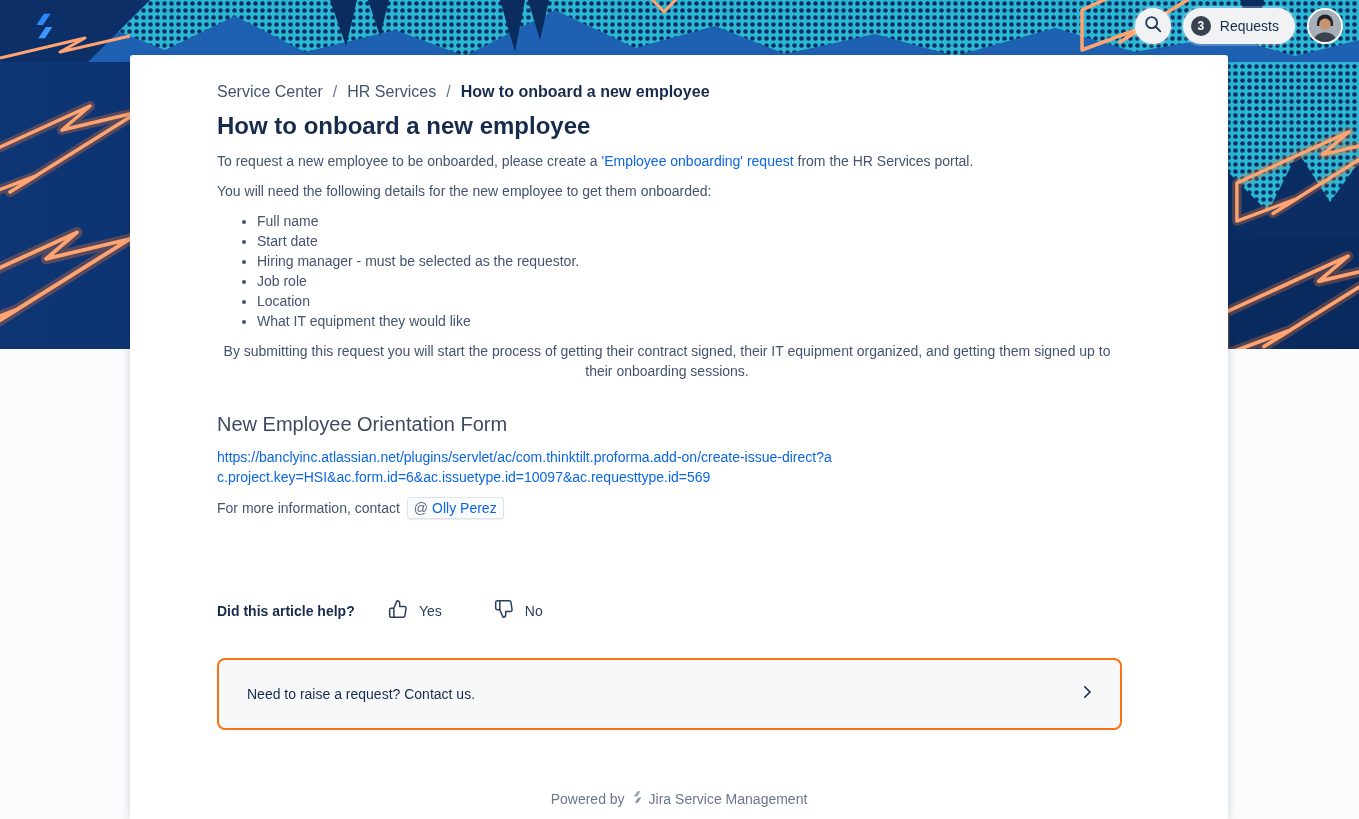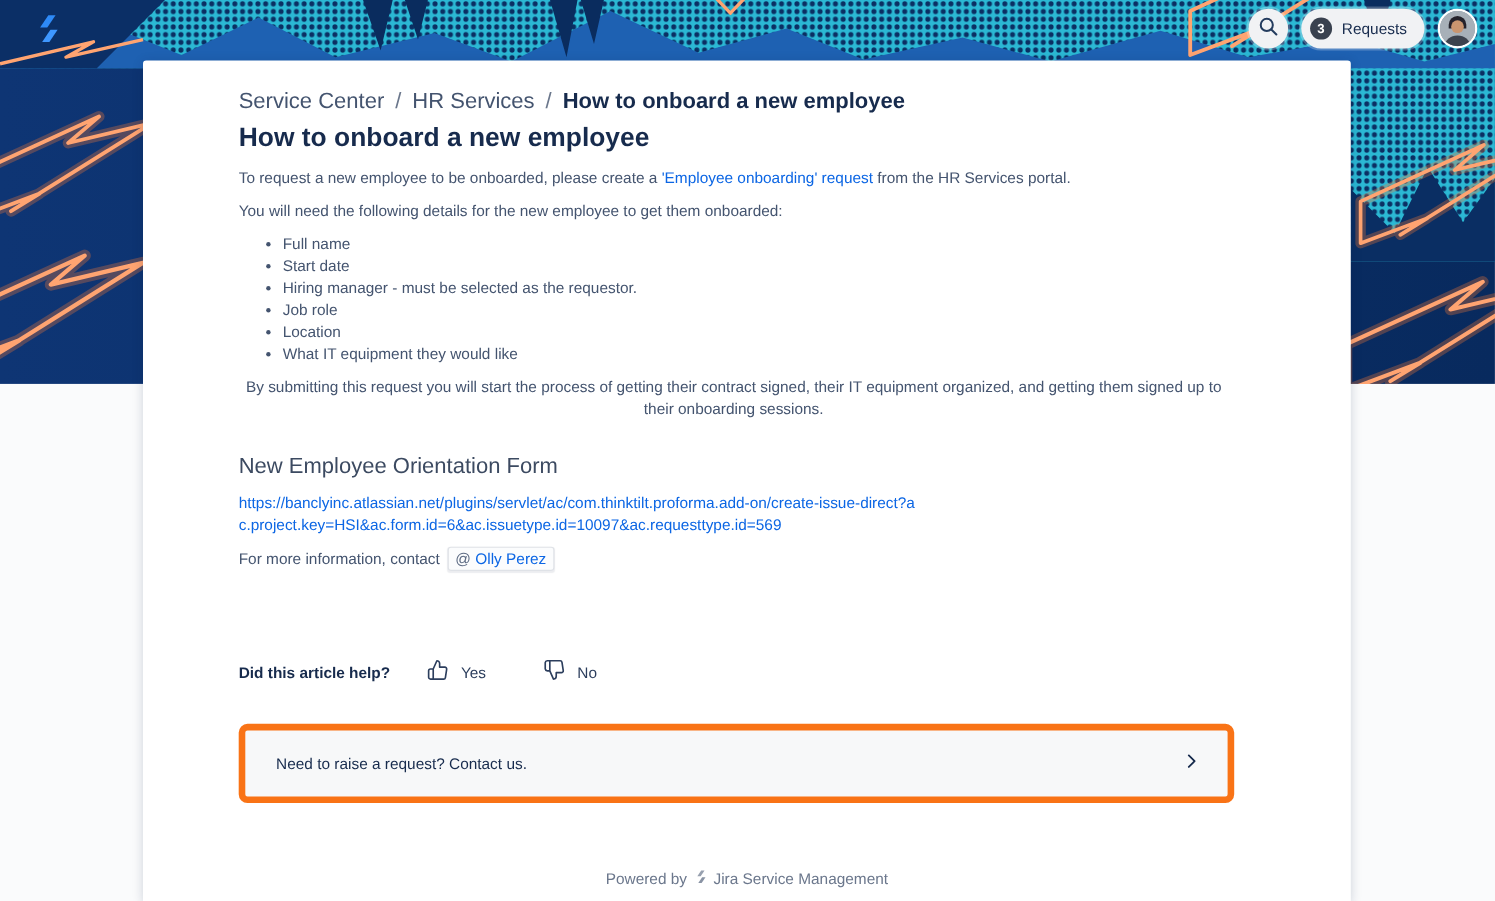--- a/index.html
+++ b/index.html
@@ -42,21 +42,21 @@
   }
 
   
   .card {
     position:absolute; left:130px; top:55px; width:1098px; height:764px;
     background:#fff; z-index:5; border-radius:3px 3px 0 0;
     box-shadow:0 2px 10px rgba(9,30,66,.18);
   }
   .content { padding:27px 106px 0 87px; }
 
-  .breadcrumb { display:flex; align-items:center; gap:10px; font-size:20px; line-height:20px; }
+  .breadcrumb { display:flex; align-items:center; gap:10px; font-size:16px; line-height:20px; }
   .crumb-link { color:#44546f; cursor:pointer; }
   .crumb-sep { color:#6b778c; }
   .crumb-current { color:#172b4d; font-weight:700; }
 
   h1.page-title { margin:9px 0 0; font-size:24px; line-height:30px; font-weight:700; color:#172b4d; }
 
   p { margin:10px 0 0; font-size:14px; line-height:20px; color:#44546f; }
   .intro { }
   a.link { color:#0c66e4; text-decoration:none; cursor:pointer; }
 
@@ -79,21 +79,21 @@
   }
   .mention-at { color:#5e6c84; }
   .mention-name { color:#0c66e4; }
 
   .feedback { margin-top:80px; display:flex; align-items:center; }
   .feedback-q { font-size:14px; font-weight:700; color:#172b4d; width:171px; }
   .vote { display:flex; align-items:center; gap:11px; cursor:pointer; color:#2c3e5d; font-size:14px; }
   .vote-no { margin-left:52px; }
 
   .raise-card {
-    margin-top:36px; width:905px; height:72px; background:#f7f8f9; border:6px solid #f97316;
+    margin-top:36px; width:905px; height:72px; background:#f7f8f9; border:2px solid #f97316;
     border-radius:8px; display:flex; align-items:center; justify-content:space-between;
     padding:0 24px 0 28px; cursor:pointer;
   }
   .raise-text { font-size:14px; color:#172b4d; }
 
   .footer {
     position:absolute; bottom:12px; left:0; width:100%;
     display:flex; align-items:center; justify-content:center; gap:5px;
     font-size:14px; color:#6b778c;
   }

